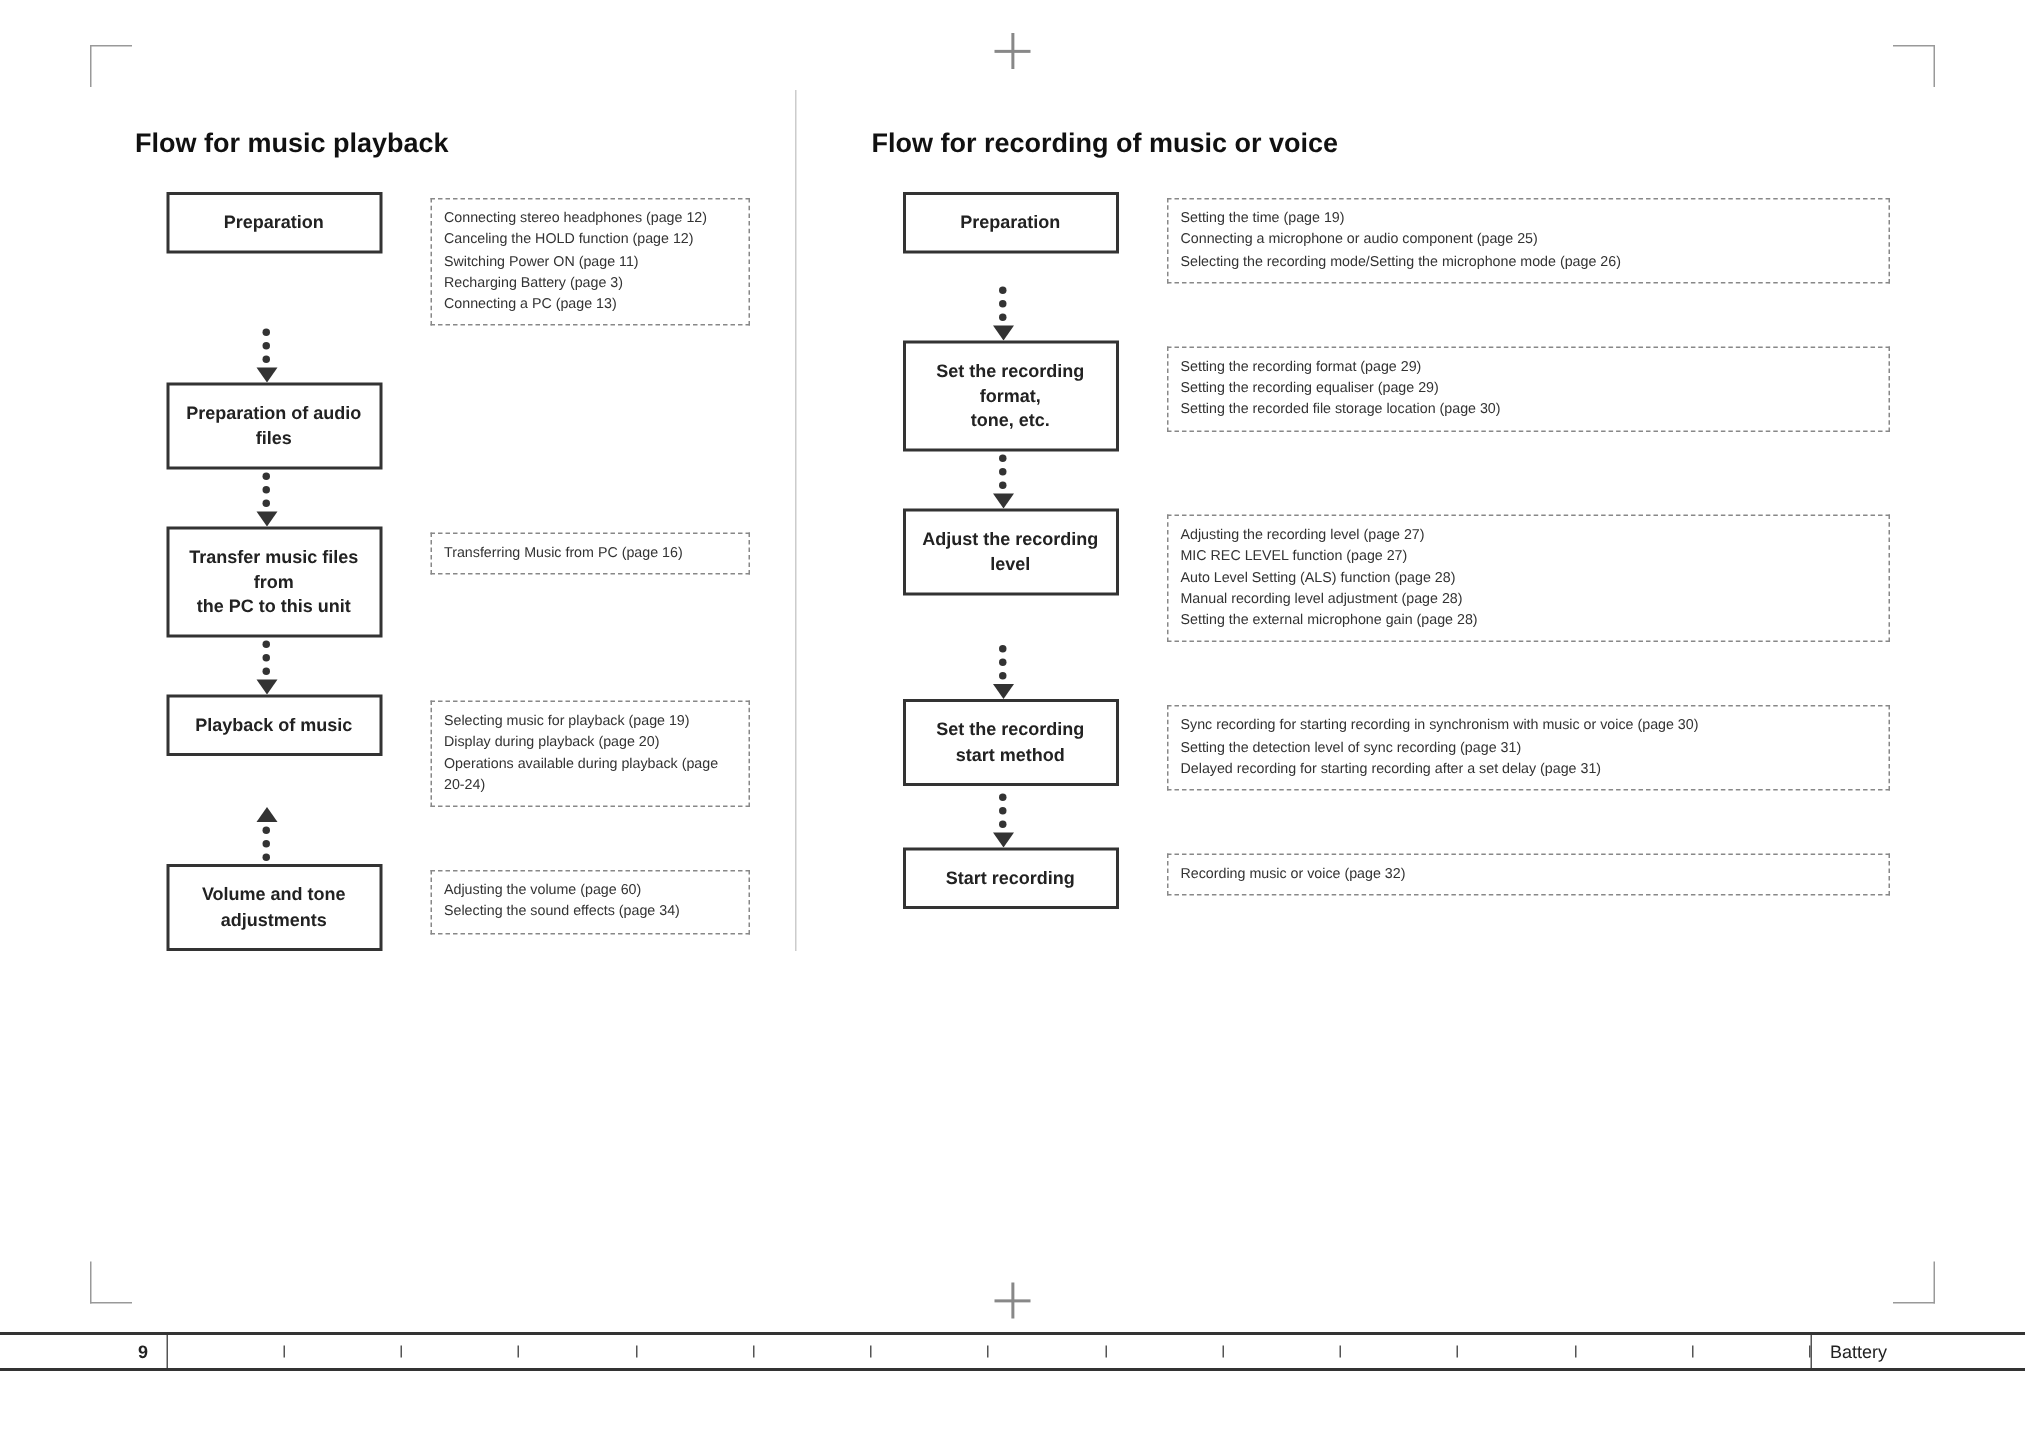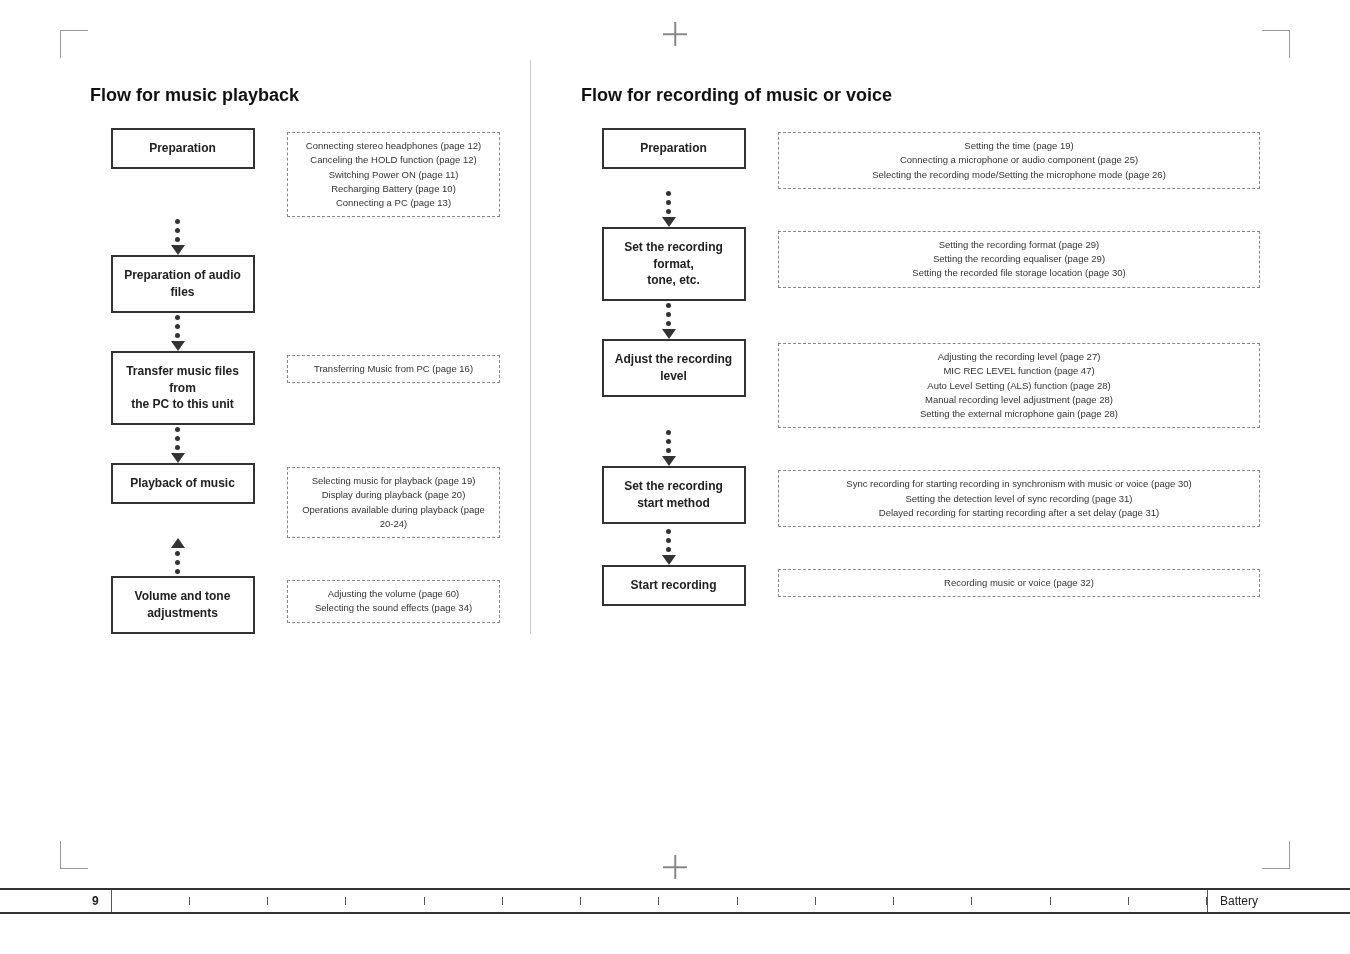--- a/index.html
+++ b/index.html
@@ -116,21 +116,20 @@
       font-weight: bold;
       font-size: 12px;
       line-height: 1.4;
       background: #fff;
     }
 
     .notes-col {
       flex: 1;
       padding-left: 12px;
       padding-top: 4px;
-      text-align: center;
     }
 
     .notes-box {
       border: 1.5px dashed #888;
       padding: 6px 8px;
       font-size: 9.5px;
       line-height: 1.5;
       color: #333;
     }
 
@@ -239,21 +238,21 @@
 
       <div class="flow-row">
         <div class="flow-box-col">
           <div class="flow-box">Preparation</div>
         </div>
         <div class="notes-col">
           <div class="notes-box">
             <div>Connecting stereo headphones (page 12)</div>
             <div>Canceling the HOLD function (page 12)</div>
             <div>Switching Power ON (page 11)</div>
-            <div>Recharging Battery (page 10)</div>
+            <div>Recharging Battery (page 3)</div>
             <div>Connecting a PC (page 13)</div>
           </div>
         </div>
       </div>
 
       <div class="flow-connector-wrap">
         <div class="dot"></div>
         <div class="dot"></div>
         <div class="dot"></div>
         <div class="arrow-down"></div>
@@ -369,21 +368,21 @@
         <div class="arrow-down"></div>
       </div>
 
       <div class="flow-row">
         <div class="flow-box-col">
           <div class="flow-box">Adjust the recording level</div>
         </div>
         <div class="notes-col">
           <div class="notes-box">
             <div>Adjusting the recording level (page 27)</div>
-            <div>MIC REC LEVEL function (page 47)</div>
+            <div>MIC REC LEVEL function (page 27)</div>
             <div>Auto Level Setting (ALS) function (page 28)</div>
             <div>Manual recording level adjustment (page 28)</div>
             <div>Setting the external microphone gain (page 28)</div>
           </div>
         </div>
       </div>
 
       <div class="flow-connector-wrap">
         <div class="dot"></div>
         <div class="dot"></div>

